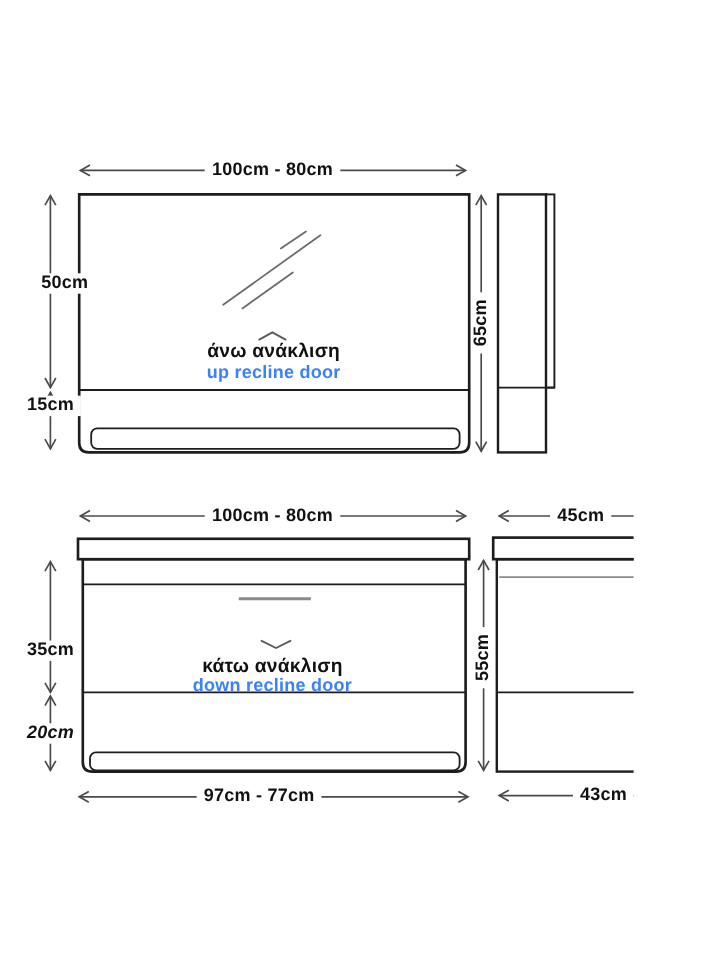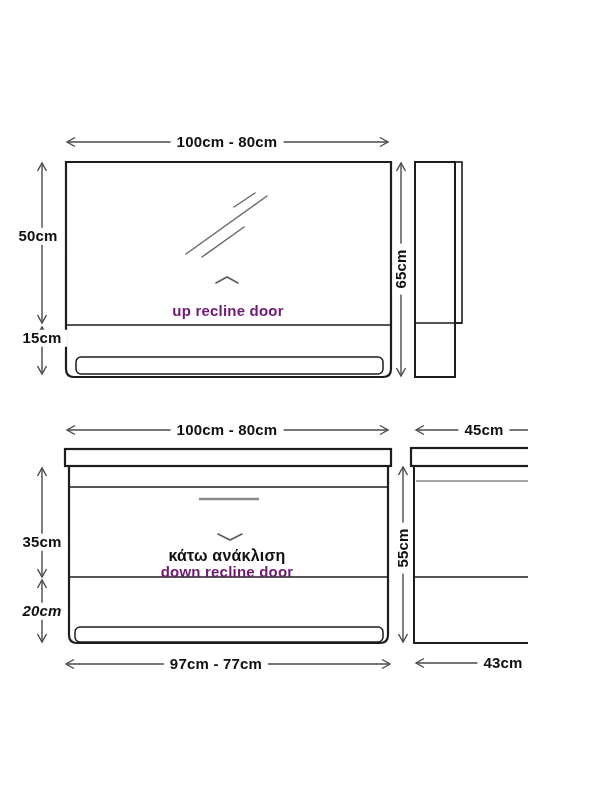--- a/index.html
+++ b/index.html
@@ -33,21 +33,21 @@
   .lbl.rot{
     transform:translate(-50%,-50%) rotate(-90deg);
   }
   .lbl.greek{
     background:transparent;
     font-size:16px;
     padding:0 2px;
   }
   .lbl.muted{
     background:transparent;
-    color:#701a75;
+    color:#3b82f6;
     font-size:15px;
     padding:0 2px;
   }
 </style>
 </head>
 <body>
 
 <div id="canvas">
 
   <svg id="linework" viewBox="0 0 600 800" xmlns="http://www.w3.org/2000/svg">
@@ -177,26 +177,27 @@
     </g>
     <g stroke="#4a4a4a" stroke-width="1.4" fill="none">
       <line x1="416" y1="663" x2="553" y2="663"></line>
       <polyline points="424,658.5 416,663 424,667.5"></polyline>
       <polyline points="545,658.5 553,663 545,667.5"></polyline>
     </g>
   </svg>
 
   <div class="lbl" style="left:227px;top:142px;">100cm - 80cm</div>
 
-  <div class="lbl" style="left:38px;top:236px;">50cm</div>
+  <div class="lbl" style="left:54px;top:236px;">50cm</div>
 
   <div class="lbl" style="left:42px;top:338px;">15cm</div>
 
   <div class="lbl rot" style="left:401px;top:269px;">65cm</div>
 
+  <div class="lbl greek" style="left:228px;top:293px;">άνω ανάκλιση</div>
 
   <div class="lbl muted" style="left:228px;top:311px;">up recline door</div>
 
   <div class="lbl" style="left:227px;top:430px;">100cm - 80cm</div>
 
   <div class="lbl" style="left:484px;top:430px;">45cm</div>
 
   <div class="lbl" style="left:42px;top:542px;">35cm</div>
 
   <div class="lbl" style="left:42px;top:611px;font-style:italic;">20cm</div>

